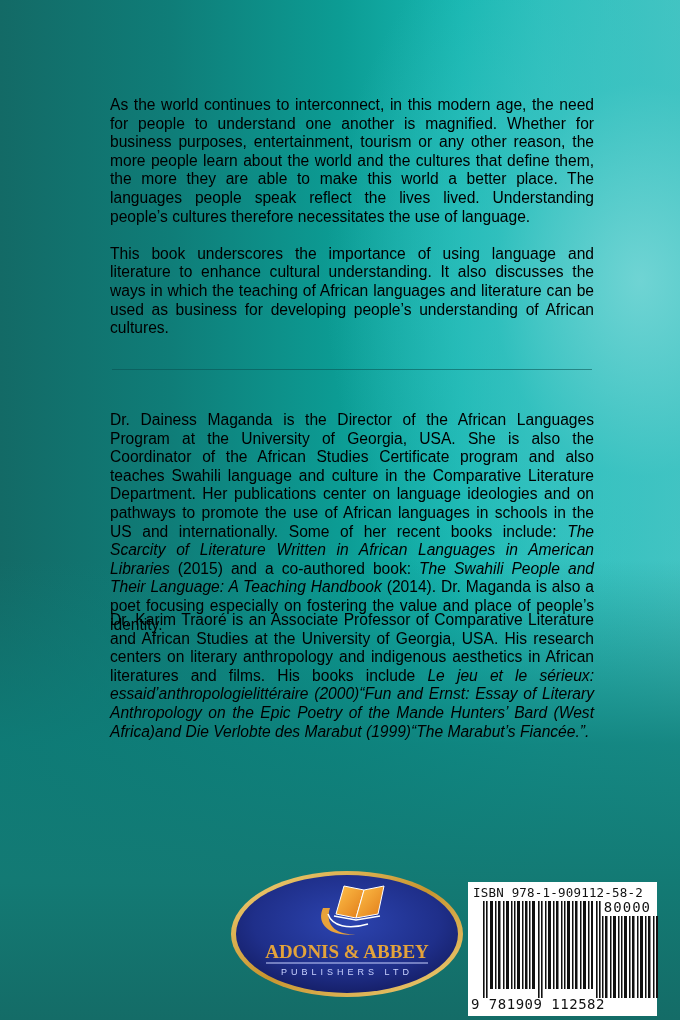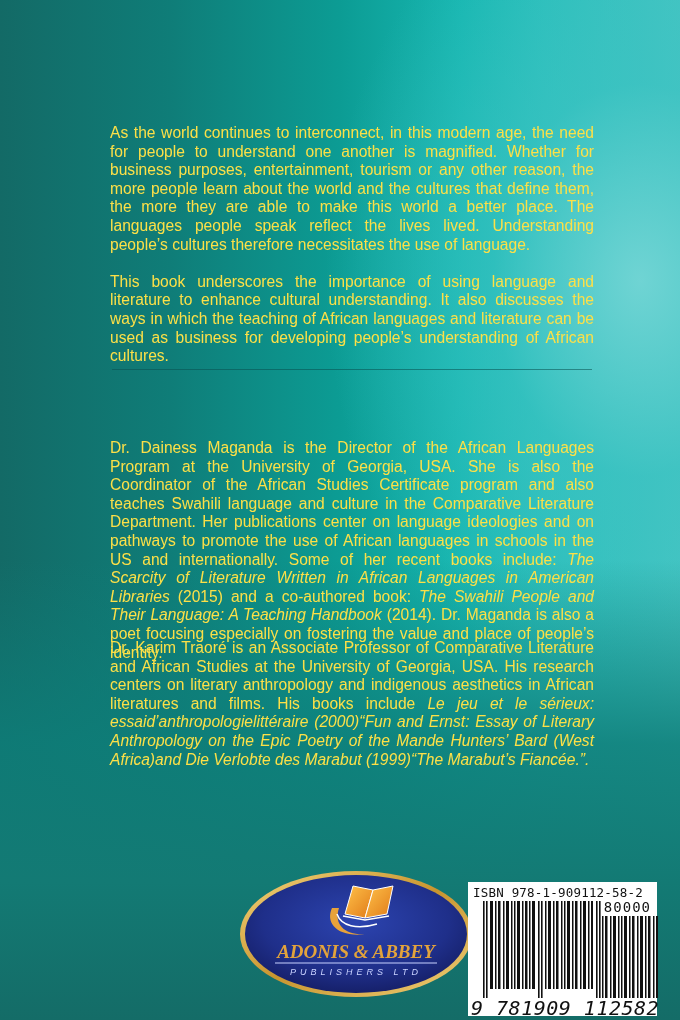--- a/index.html
+++ b/index.html
@@ -13,56 +13,55 @@
     background:
       radial-gradient(ellipse 420px 560px at 640px 280px, rgba(120,215,215,0.85) 0%, rgba(60,195,195,0.55) 35%, rgba(20,170,165,0) 75%),
       linear-gradient(90deg, #136a66 0%, #0f7d78 25%, #0c9c94 50%, #17b7b1 68%, #2bbfbb 80%, #45c4c2 100%);
   }
   .bg-bottom {
     position:absolute; left:0; right:0; top:560px; bottom:0;
     background: linear-gradient(180deg, rgba(15,120,115,0) 0%, rgba(14,125,120,0.85) 40%, #137a74 70%, #146c67 100%);
   }
   .content {
     position:absolute; left:110px; top:96px; width:484px;
-    color:#fde047;
+    color:#000000;
     font-size:15.6px; line-height:18.6px;
     text-align:justify;
-    margin-top:28px;
   }
   .content p { margin:0; }
   .p-gap { margin-top:18.6px !important; }
   .divider {
     position:absolute; left:112px; top:369px; width:480px; height:1px;
     background: rgba(10,80,80,0.55);
   }
   .bio1 { position:absolute; left:110px; top:411px; width:484px; }
   .bio2 { position:absolute; left:110px; top:611px; width:484px; }
   .content i { font-style:italic; }
 
   .logo {
-    position:absolute; left:237px; top:868px; width:238px; height:132px;font-style:italic;
+    position:absolute; left:228px; top:868px; width:238px; height:132px;
   }
   .logo svg { width:100%; height:100%; display:block; }
 
   .barcode {
     position:absolute; left:468px; top:882px; width:189px; height:134px;
     background:#fff;
     font-family: "DejaVu Sans Mono", monospace;
     color:#111;
   }
   .isbn-text {
     position:absolute; left:5px; top:3px; font-size:12.5px; letter-spacing:0.2px; white-space:nowrap;
   }
   .price-code {
     position:absolute; right:6px; top:17px; font-size:14px; letter-spacing:1px;
   }
   .bars-main { position:absolute; left:15px; top:19px; width:120px; height:97px; }
   .bars-addon { position:absolute; left:134px; top:34px; width:56px; height:82px; }
   .ean-digits {
-    position:absolute; left:3px; top:114px; font-size:20px; letter-spacing:0.5px; white-space:nowrap;font-style:italic;
+    position:absolute; left:3px; top:114px; font-size:14px; letter-spacing:0.5px; white-space:nowrap;
   }
 </style>
 </head>
 <body>
 
 <div class="bg"></div>
 <div class="bg-bottom"></div>
 
 <div class="content">
   <p>As the world continues to interconnect, in this modern age, the need for people to understand one another is magnified. Whether for business purposes, entertainment, tourism or any other reason, the more people learn about the world and the cultures that define them, the more they are able to make this world a better place. The languages people speak reflect the lives lived. Understanding people’s cultures therefore necessitates the use of language.</p>

